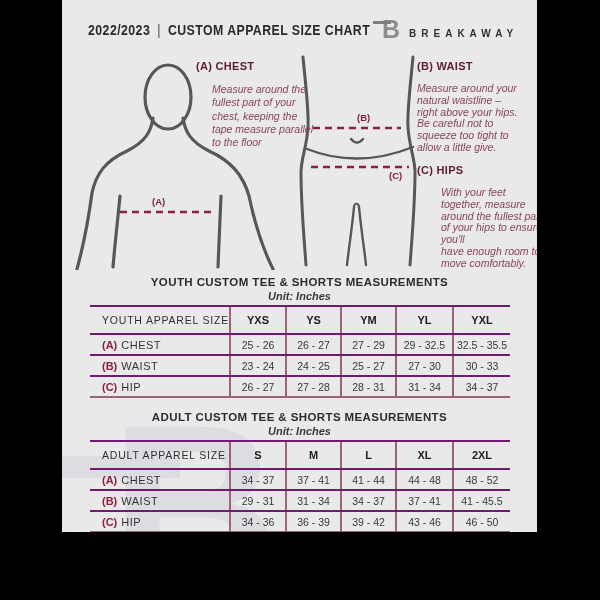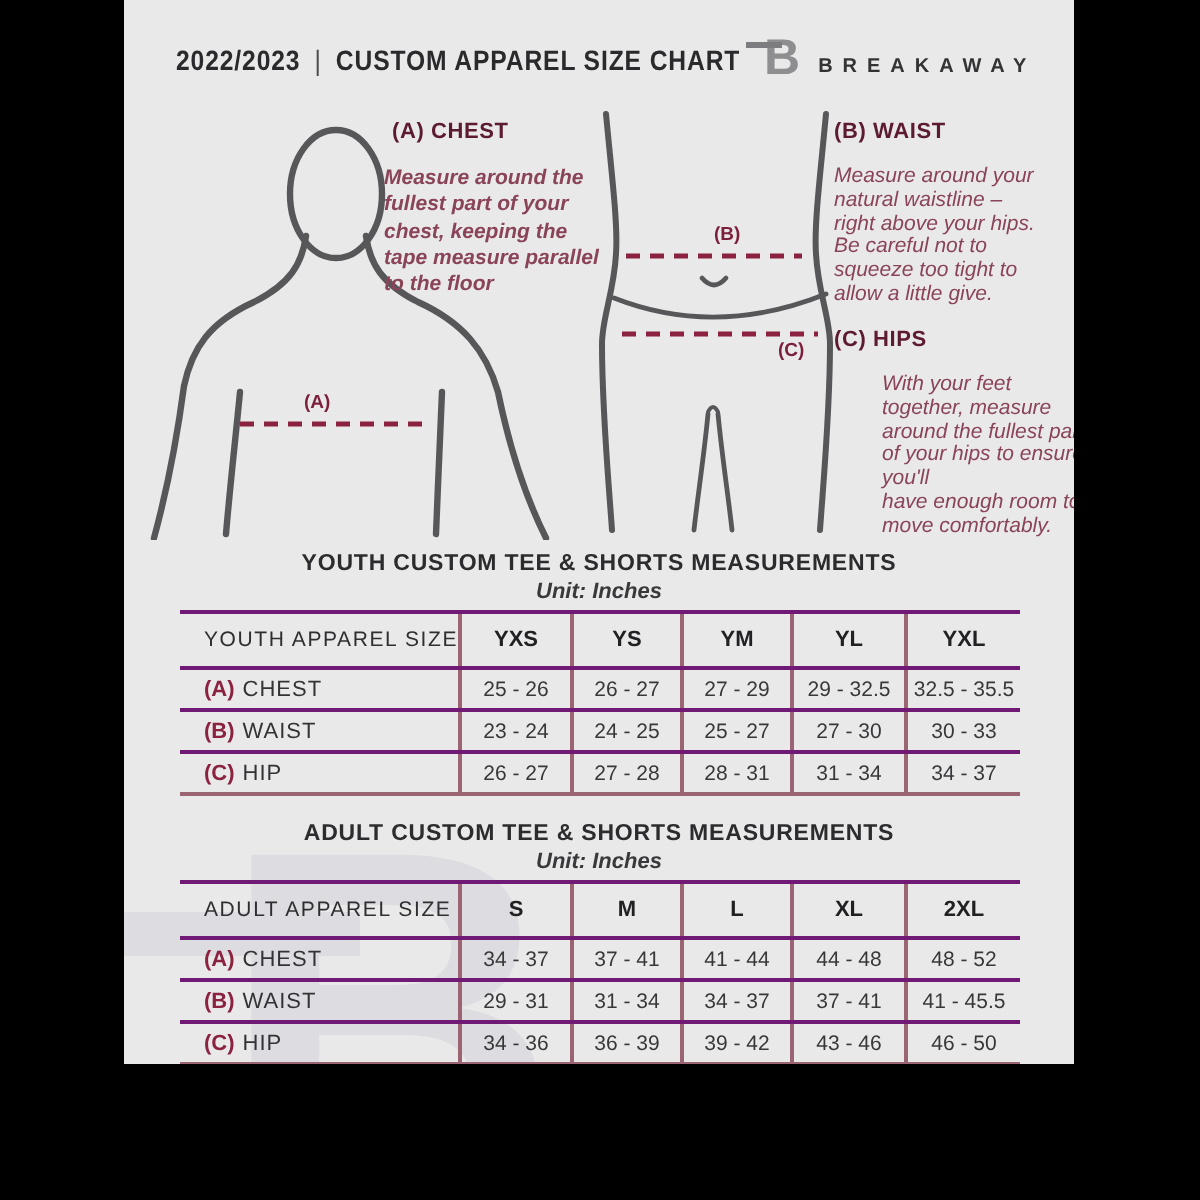--- a/index.html
+++ b/index.html
@@ -123,21 +123,21 @@
       <line x1="58" y1="157" x2="150" y2="157"></line>
       <line x1="251" y1="73" x2="339" y2="73"></line>
       <line x1="249" y1="112" x2="347" y2="112"></line>
     </g>
   </svg>
   <div class="fig-label" style="left:90px;top:196px;">(A)</div>
   <div class="fig-label" style="left:295px;top:112px;">(B)</div>
   <div class="fig-label" style="left:327px;top:170px;">(C)</div>
 
   <div class="guide-h" style="left:134px;top:60px;">(A) CHEST</div>
-  <div class="guide-p gp-a" style="left:130px;top:83px;width:112px;font-weight:bold;">Measure around the
+  <div class="guide-p gp-a" style="left:150px;top:83px;width:112px;">Measure around the
 fullest part of your
 chest, keeping the
 tape measure parallel
 to the floor</div>
 
   <div class="guide-h" style="left:355px;top:60px;">(B) WAIST</div>
   <div class="guide-p gp-bc" style="left:355px;top:83px;width:115px;">Measure around your
 natural waistline –
 right above your hips.
 Be careful not to

